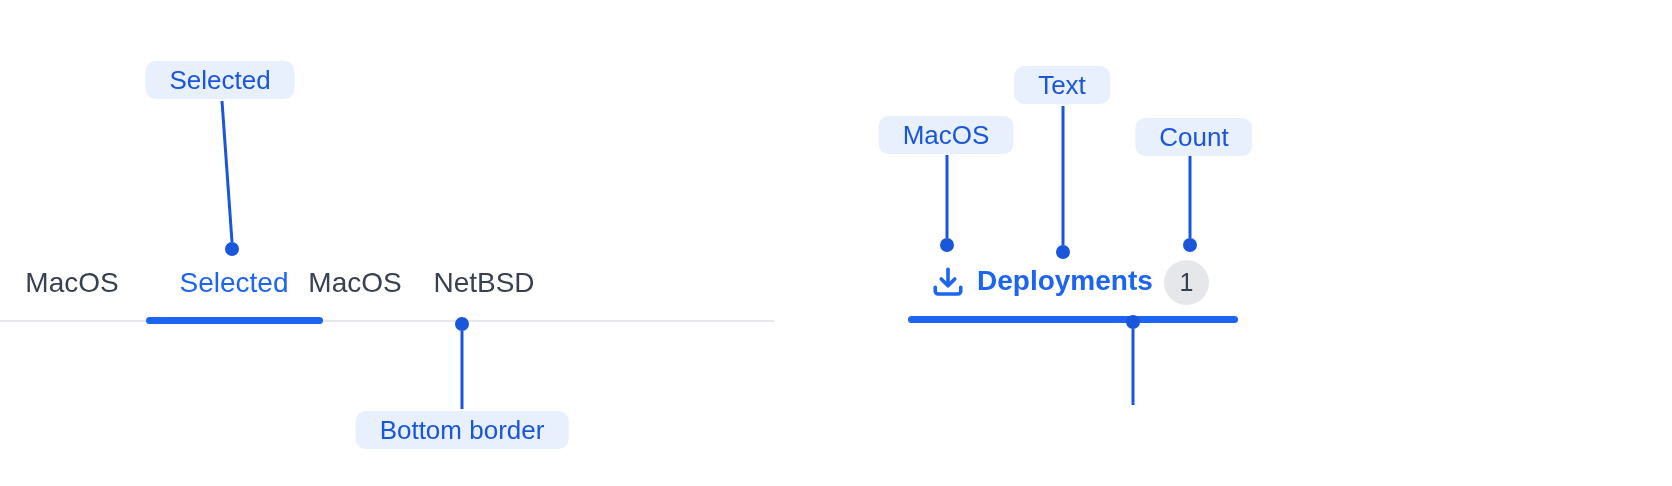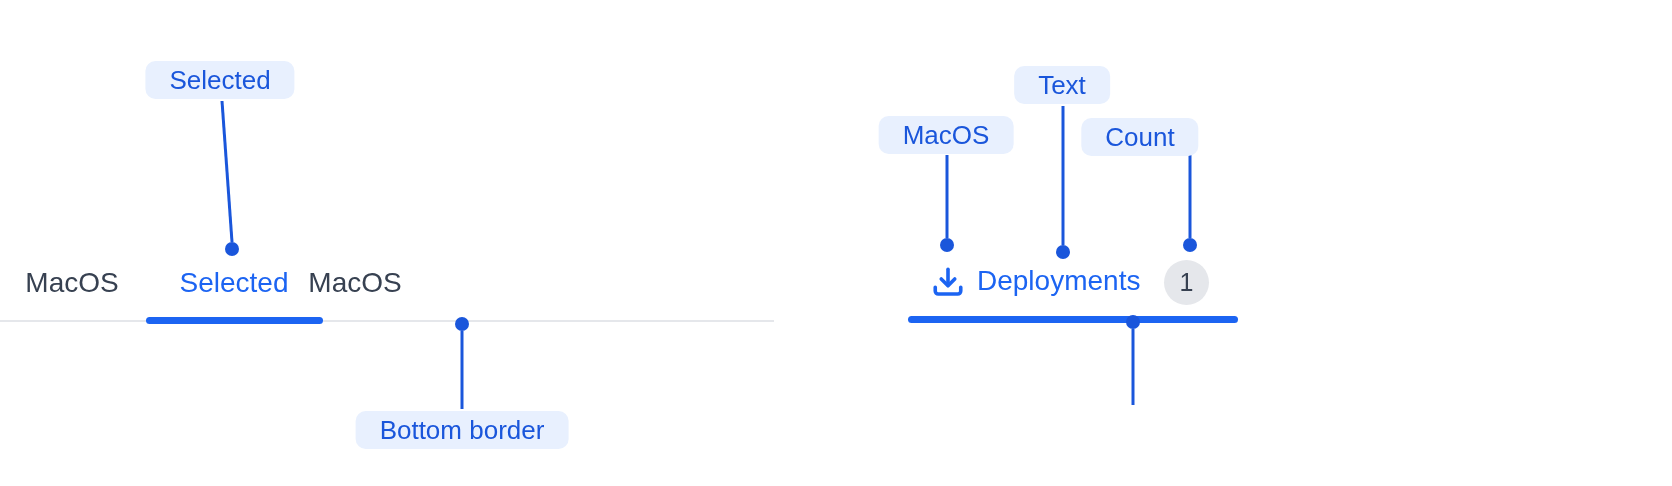--- a/index.html
+++ b/index.html
@@ -90,21 +90,21 @@
     fill: none;
     stroke-linecap: round;
     stroke-linejoin: round;
   }
   .dep-label {
     position: absolute;
     left: 977px;
     top: 262px;
     font-size: 28px;
     line-height: 38px;
-    font-weight: 400;
+    font-weight: 700;
     color: var(--accent, #1C64F2);
     white-space: nowrap;
     z-index: 2;
   }
   .dep-badge {
     position: absolute;
     left: 1164px;
     top: 260px;
     width: 45px;
     height: 45px;
@@ -151,25 +151,26 @@
     <circle cx="1190" cy="245" r="7"></circle>
 
     <circle cx="1133" cy="322" r="7"></circle>
     <line x1="1133" y1="329" x2="1133" y2="405"></line>
   </svg>
 
   <div class="pill" style="left:220px; top:61px">Selected</div>
   <div class="pill" style="left:462px; top:411px">Bottom border</div>
   <div class="pill" style="left:946px; top:116px">MacOS</div>
   <div class="pill" style="left:1062px; top:66px">Text</div>
-  <div class="pill" style="left:1140px; top:118px">Count</div>
+  <div class="pill" style="left:1194px; top:118px">Count</div>
 
   <div class="tab-label" style="left:72px">MacOS</div>
   <div class="tab-label selected" style="left:234px">Selected</div>
   <div class="tab-label" style="left:355px">MacOS</div>
+  <div class="tab-label" style="left:484px">NetBSD</div>
 
   <div class="divider-line"></div>
   <div class="blue-underline"></div>
 
   <div class="dep-icon">
     <svg width="36" height="36" viewBox="0 0 24 24" xmlns="http://www.w3.org/2000/svg">
       <path d="M12 3.5 V14"></path>
       <path d="M7.5 10 L12 14.5 L16.5 10"></path>
       <path d="M3.5 15.5 V18 a2 2 0 0 0 2 2 H18.5 a2 2 0 0 0 2 -2 V15.5"></path>
     </svg>

